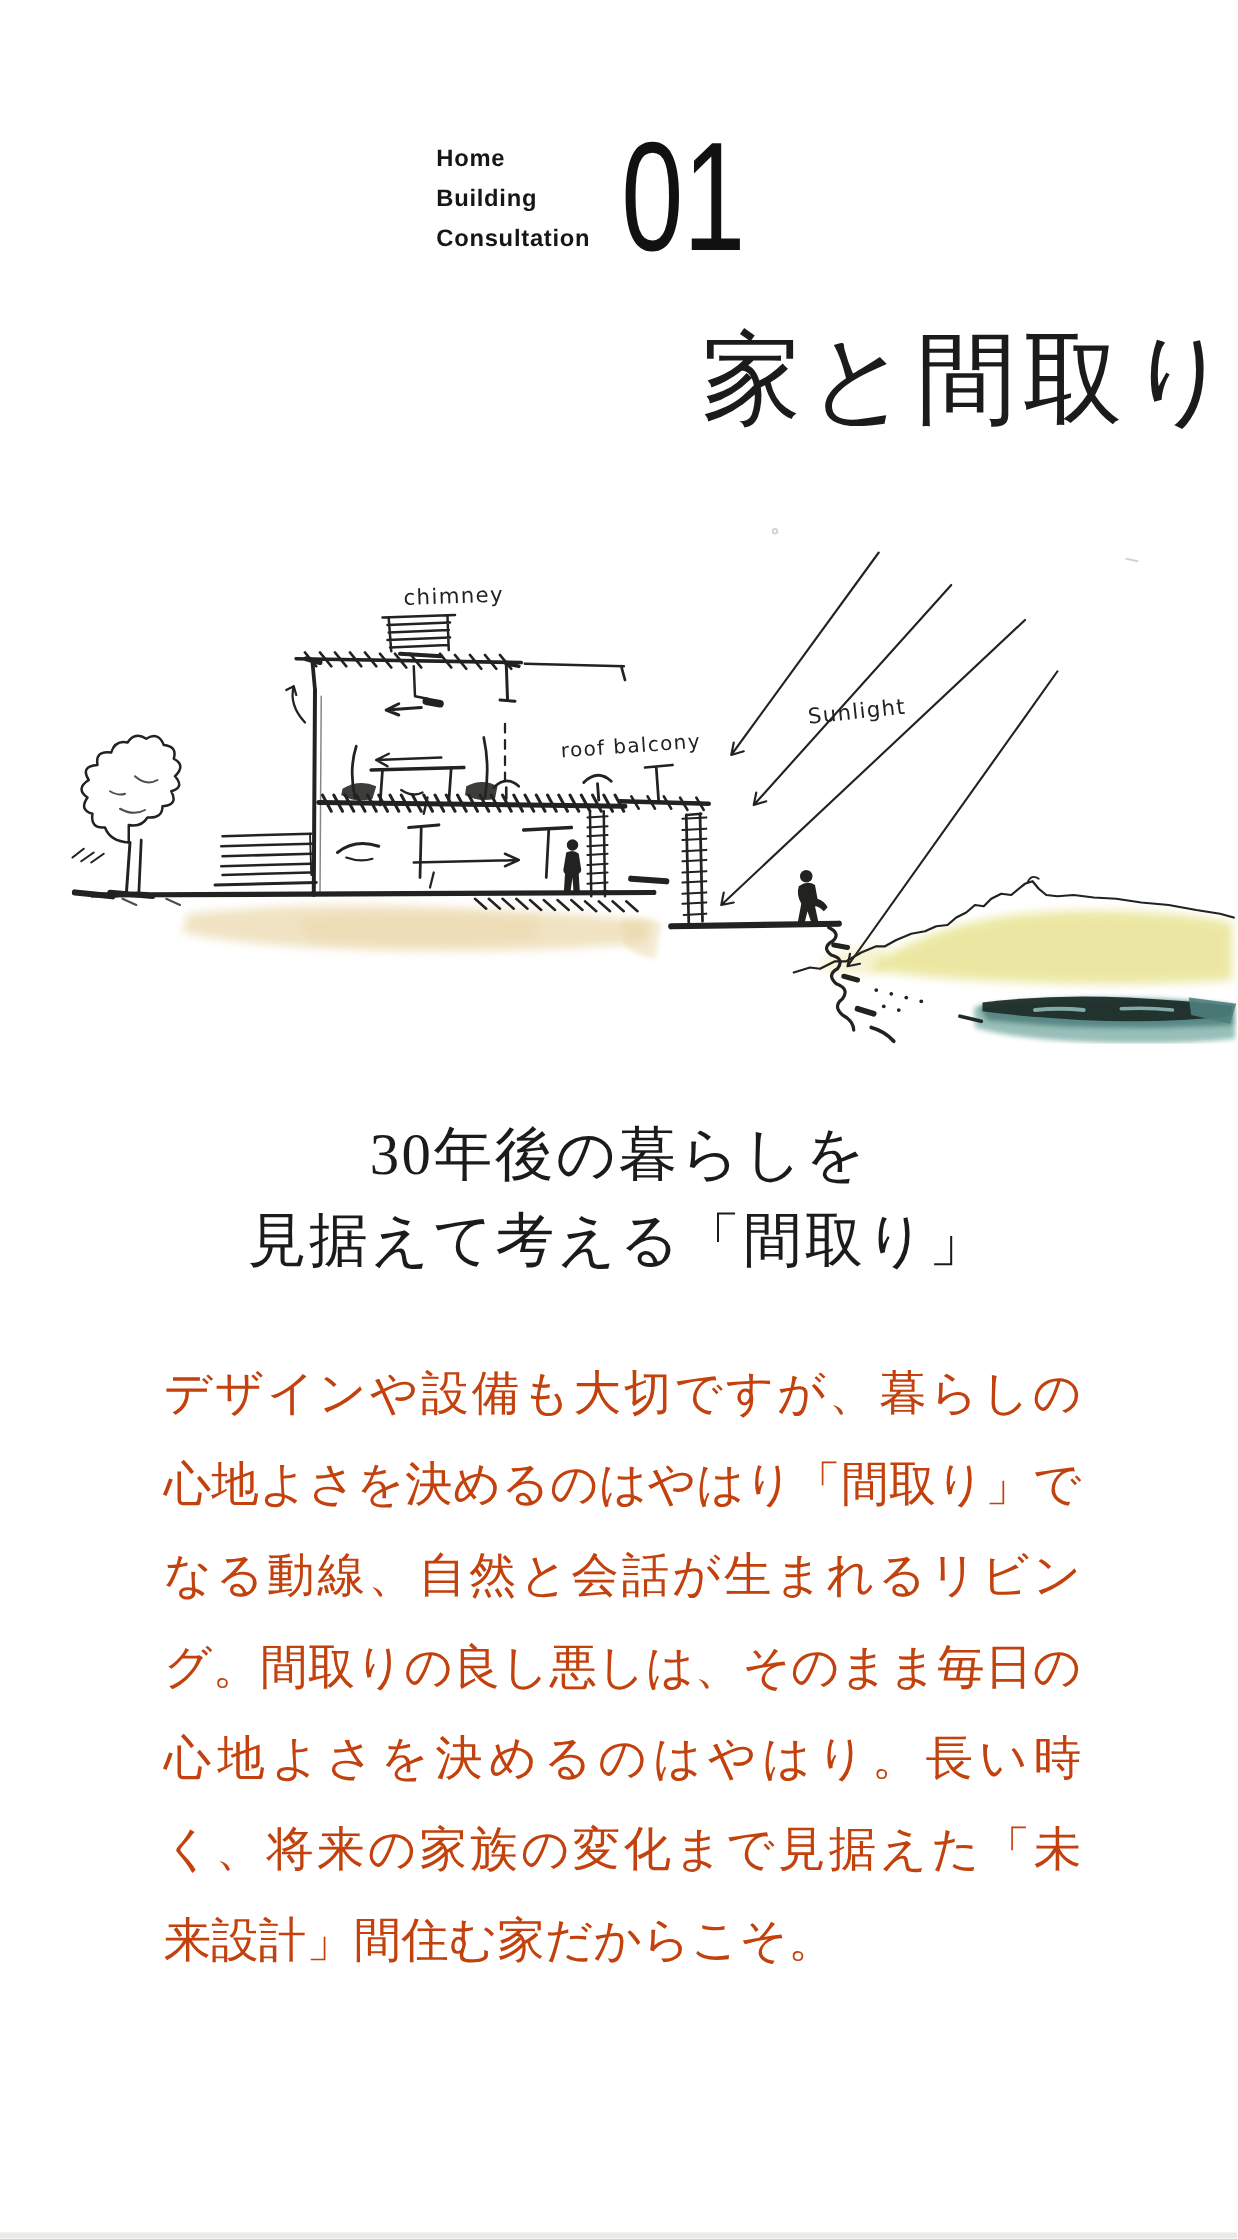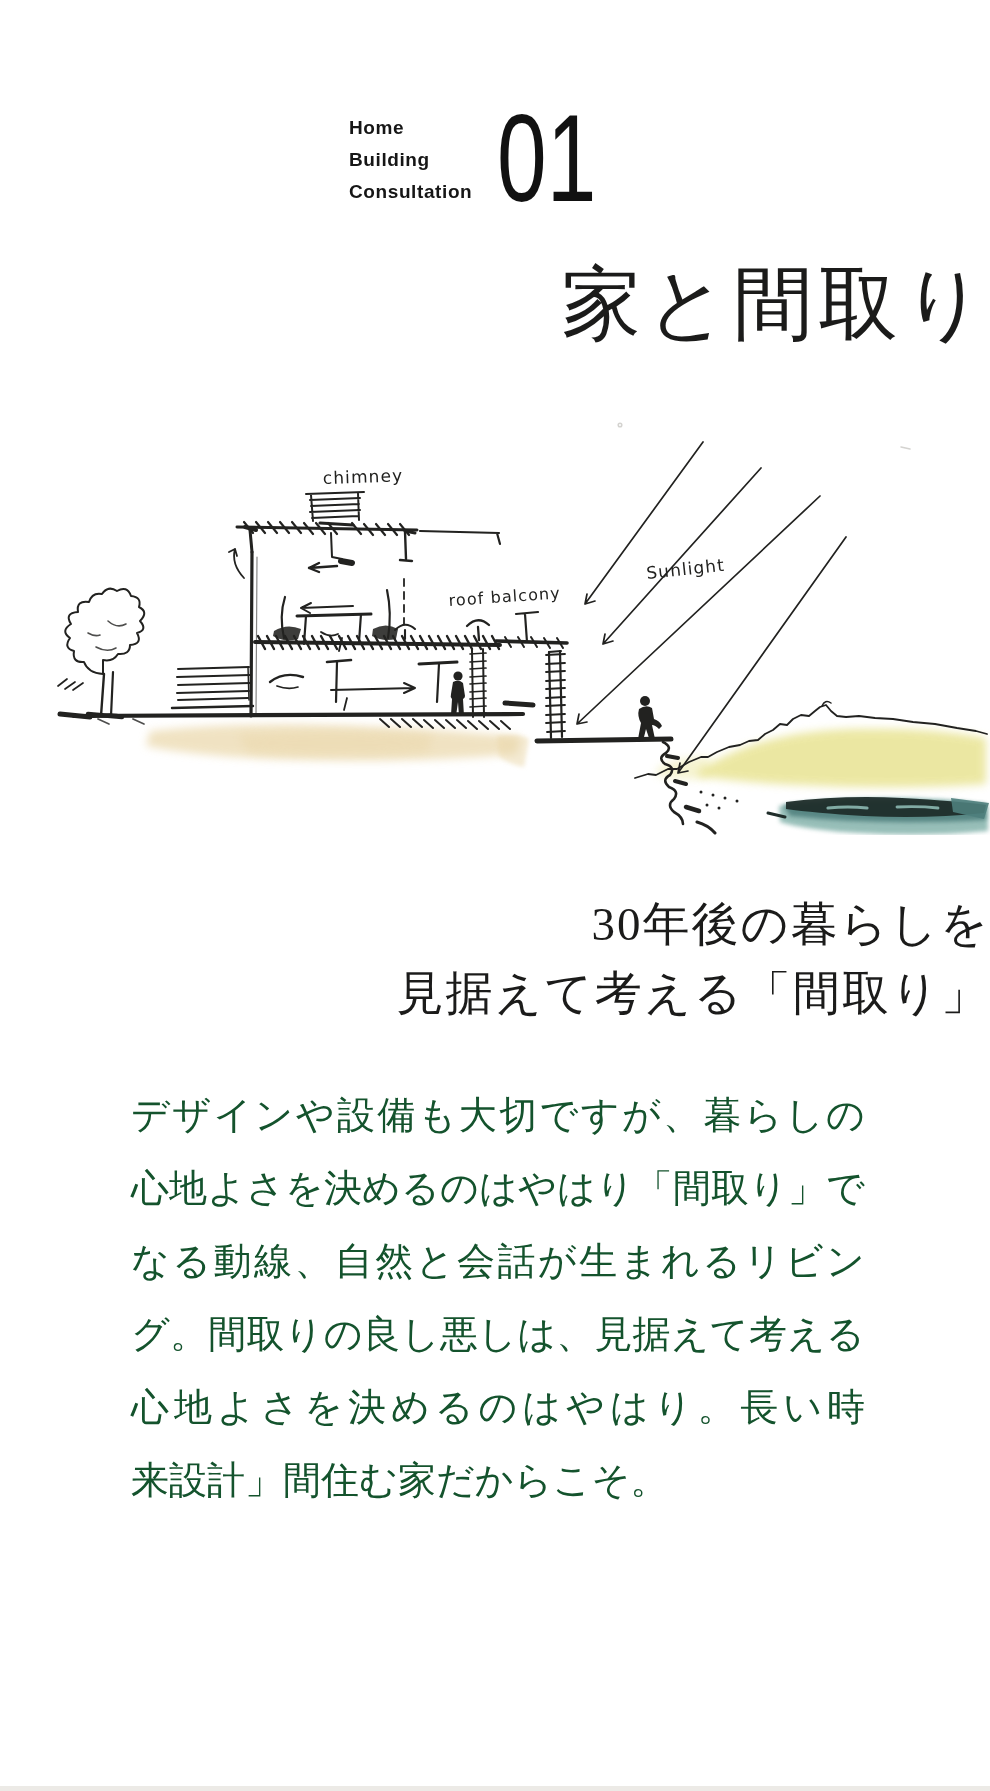--- a/index.html
+++ b/index.html
@@ -16,26 +16,26 @@
            font-weight:bold;font-size:19px;line-height:32px;letter-spacing:.6px;color:#161616;}
   .eyebrow div{white-space:nowrap;}
   .section-number{position:absolute;top:113px;left:497px;
            font-family:"Liberation Sans","DejaVu Sans",sans-serif;
            font-size:124px;line-height:90px;font-weight:400;color:#111111;
            transform:scaleX(.72);transform-origin:left top;}
 
   
   .page-title{position:absolute;top:262px;left:0;width:990px;text-align:right;
            font-size:80px;line-height:84px;letter-spacing:5px;color:#1b1b1a;font-weight:500;}
-  .subtitle{position:absolute;top:890px;left:0;width:990px;text-align:right;
+  .subtitle{position:absolute;top:890px;left:0;width:990px;text-align:center;
            font-size:47px;line-height:69px;letter-spacing:2px;color:#1b1b1a;font-weight:500;}
 
   
   .body-copy{position:absolute;top:1079px;left:131px;width:734px;
-           font-size:38px;line-height:73px;color:#14532d;}
+           font-size:38px;line-height:73px;color:#c2410c;}
   .body-copy .bline{text-align:justify;text-align-last:justify;}
   .body-copy .bline.last{text-align-last:left;}
 
   
   #sketch{position:absolute;top:385px;left:0;}
   #sketch path,#sketch circle{stroke:var(--c-ink);fill:none;stroke-linecap:round;stroke-linejoin:round;}
   #sketch .fill{fill:var(--c-ink);stroke:none;}
   #sketch .wash{stroke:none;}
   #sketch .sand{fill:var(--c-sand);}
   #sketch .grass{fill:var(--c-grass);}
@@ -204,19 +204,20 @@
 
   <h2 class="subtitle" style="margin:0;">
     <div>30年後の暮らしを</div>
     <div>見据えて考える「間取り」</div>
   </h2>
 
   <div class="body-copy">
     <div class="bline">デザインや設備も大切ですが、暮らしの</div>
     <div class="bline">心地よさを決めるのはやはり「間取り」で</div>
     <div class="bline">なる動線、自然と会話が生まれるリビン</div>
-    <div class="bline">グ。間取りの良し悪しは、見据えて考える</div>
+    <div class="bline">グ。間取りの良し悪しは、そのまま毎日の</div>
     <div class="bline">心地よさを決めるのはやはり。長い時</div>
+    <div class="bline">く、将来の家族の変化まで見据えた「未</div>
     <div class="bline last">来設計」間住む家だからこそ。</div>
   </div>
 
   <div class="section-divider"></div>
 </div>
 
 </body></html>

